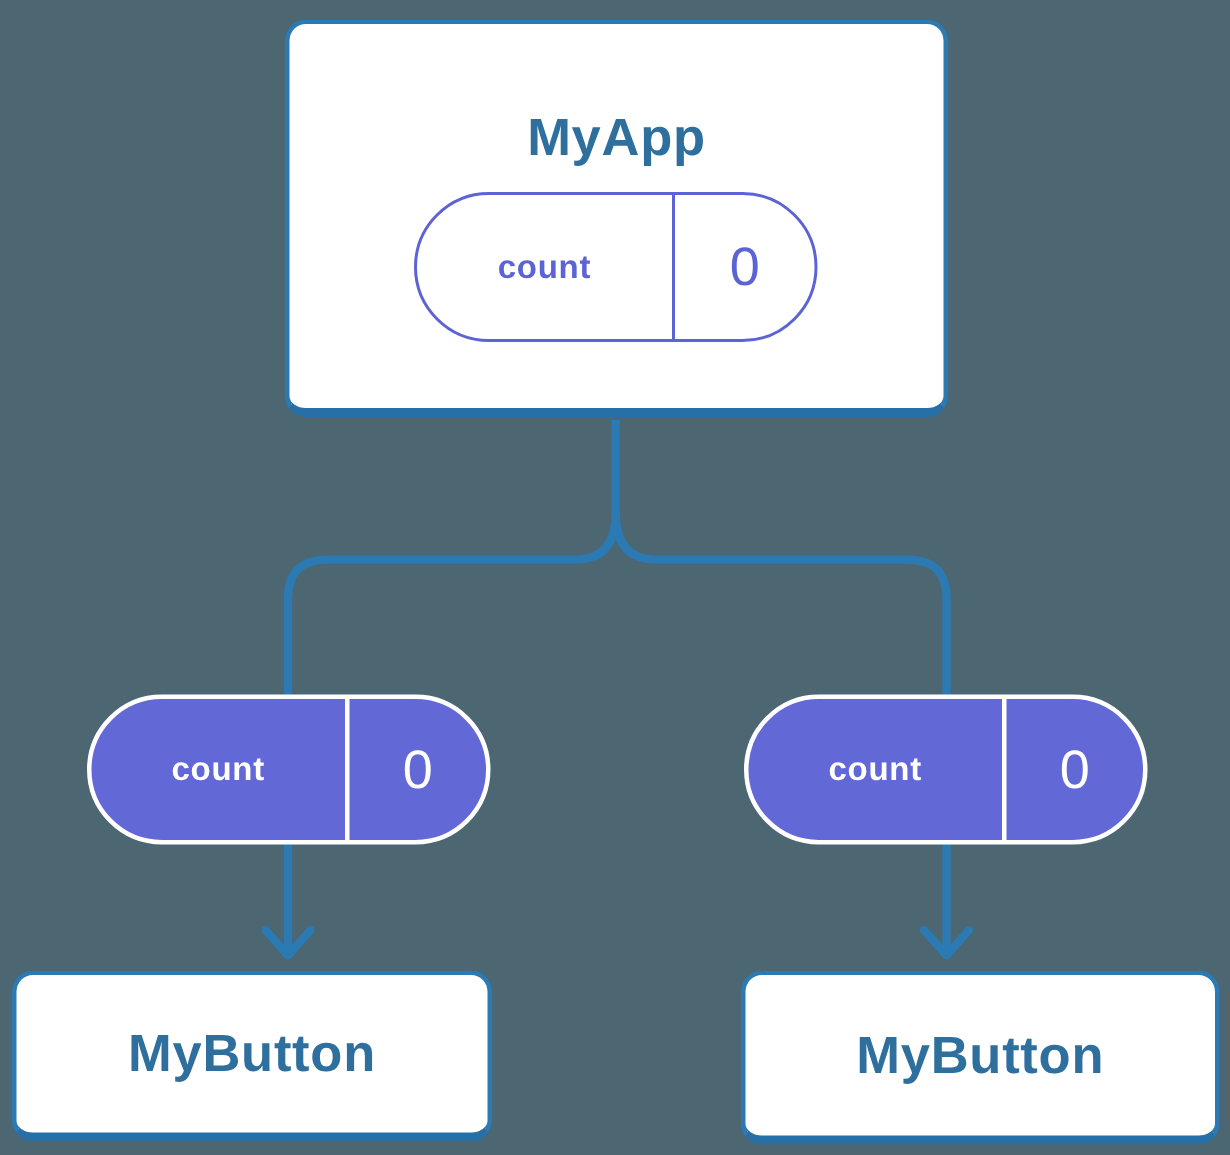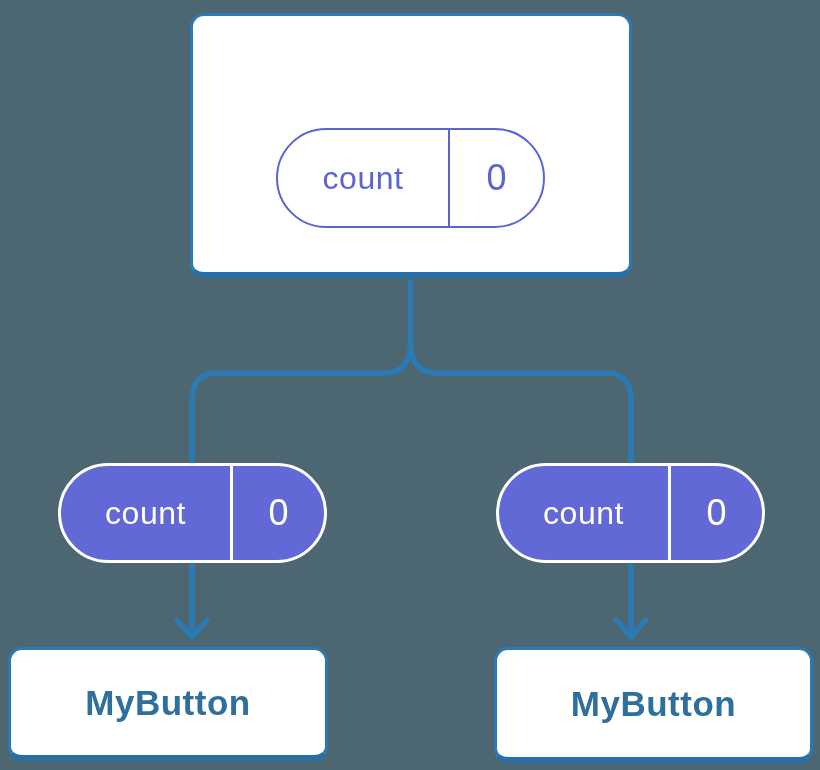--- a/index.html
+++ b/index.html
@@ -73,23 +73,24 @@
     background: #6268D6;
     border: 3px solid #FFFFFF;
     color: #FFFFFF;
   }
   .pill-filled .pill-name { border-right: 3px solid #FFFFFF; }
   #pill-left  { left: 58px;  top: 463px; }
   #pill-right { left: 496px; top: 463px; }
   .pill-name {
     width: 172px;
     display: flex; align-items: center; justify-content: center;
-    font-size: 32px;
+    font-size: 22px;
     letter-spacing: 0.5px;
     box-sizing: border-box;
+    font-weight: bold;
   }
   .pill-value {
     flex: 1;
     display: flex; align-items: center; justify-content: center;
     font-size: 36px;
   }
 </style>
 </head>
 <body>
 
@@ -99,20 +100,21 @@
     <g fill="none" stroke="#2B7AB3" stroke-width="5.5">
       <path d="M410.5 280 V347"></path>
       <path d="M410.5 342 Q410.5 373 384 373 H218 Q192 373 192 399 V633"></path>
       <path d="M410.5 342 Q410.5 373 437 373 H605 Q631 373 631 399 V633"></path>
       <path d="M177 620 L192 637 L207 620" stroke-linecap="round" stroke-linejoin="round"></path>
       <path d="M616 620 L631 637 L646 620" stroke-linecap="round" stroke-linejoin="round"></path>
     </g>
   </svg>
 
   <div class="node" id="node-myapp">
+    <div class="node-title">MyApp</div>
     <div class="pill pill-outlined">
       <div class="pill-name">count</div>
       <div class="pill-value">0</div>
     </div>
   </div>
 
   <div class="pill pill-filled" id="pill-left">
     <div class="pill-name">count</div>
     <div class="pill-value">0</div>
   </div>

